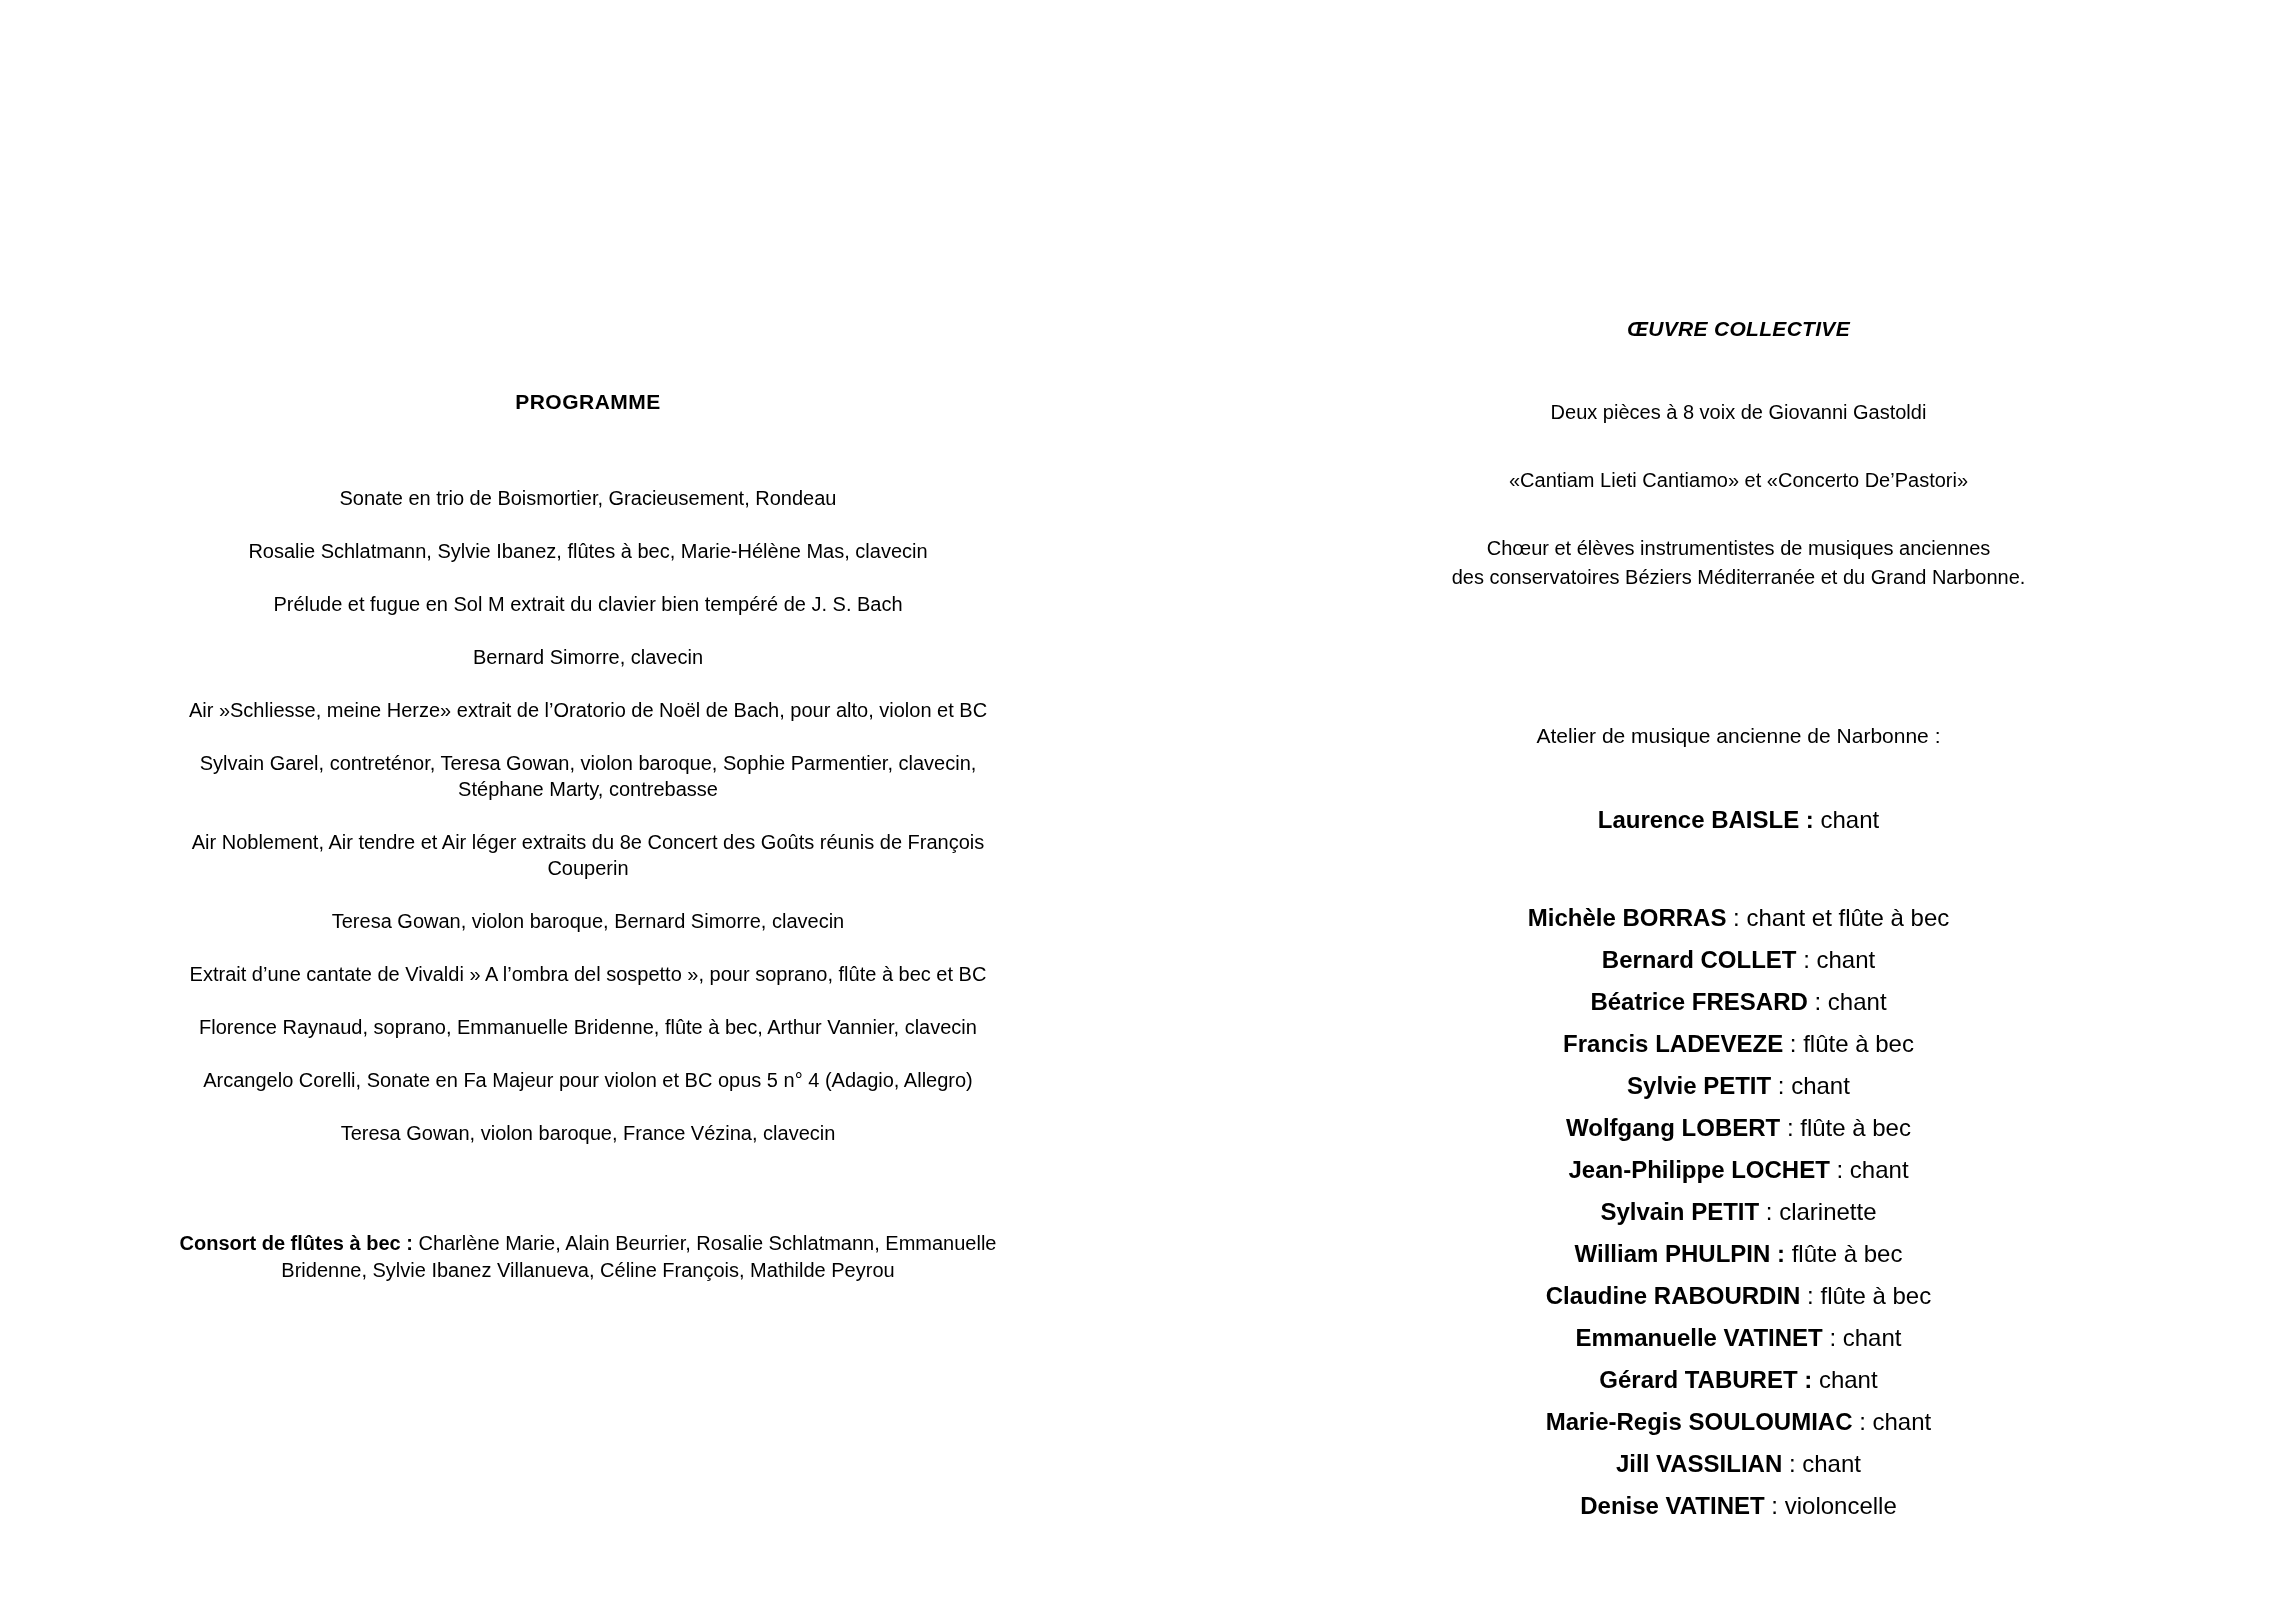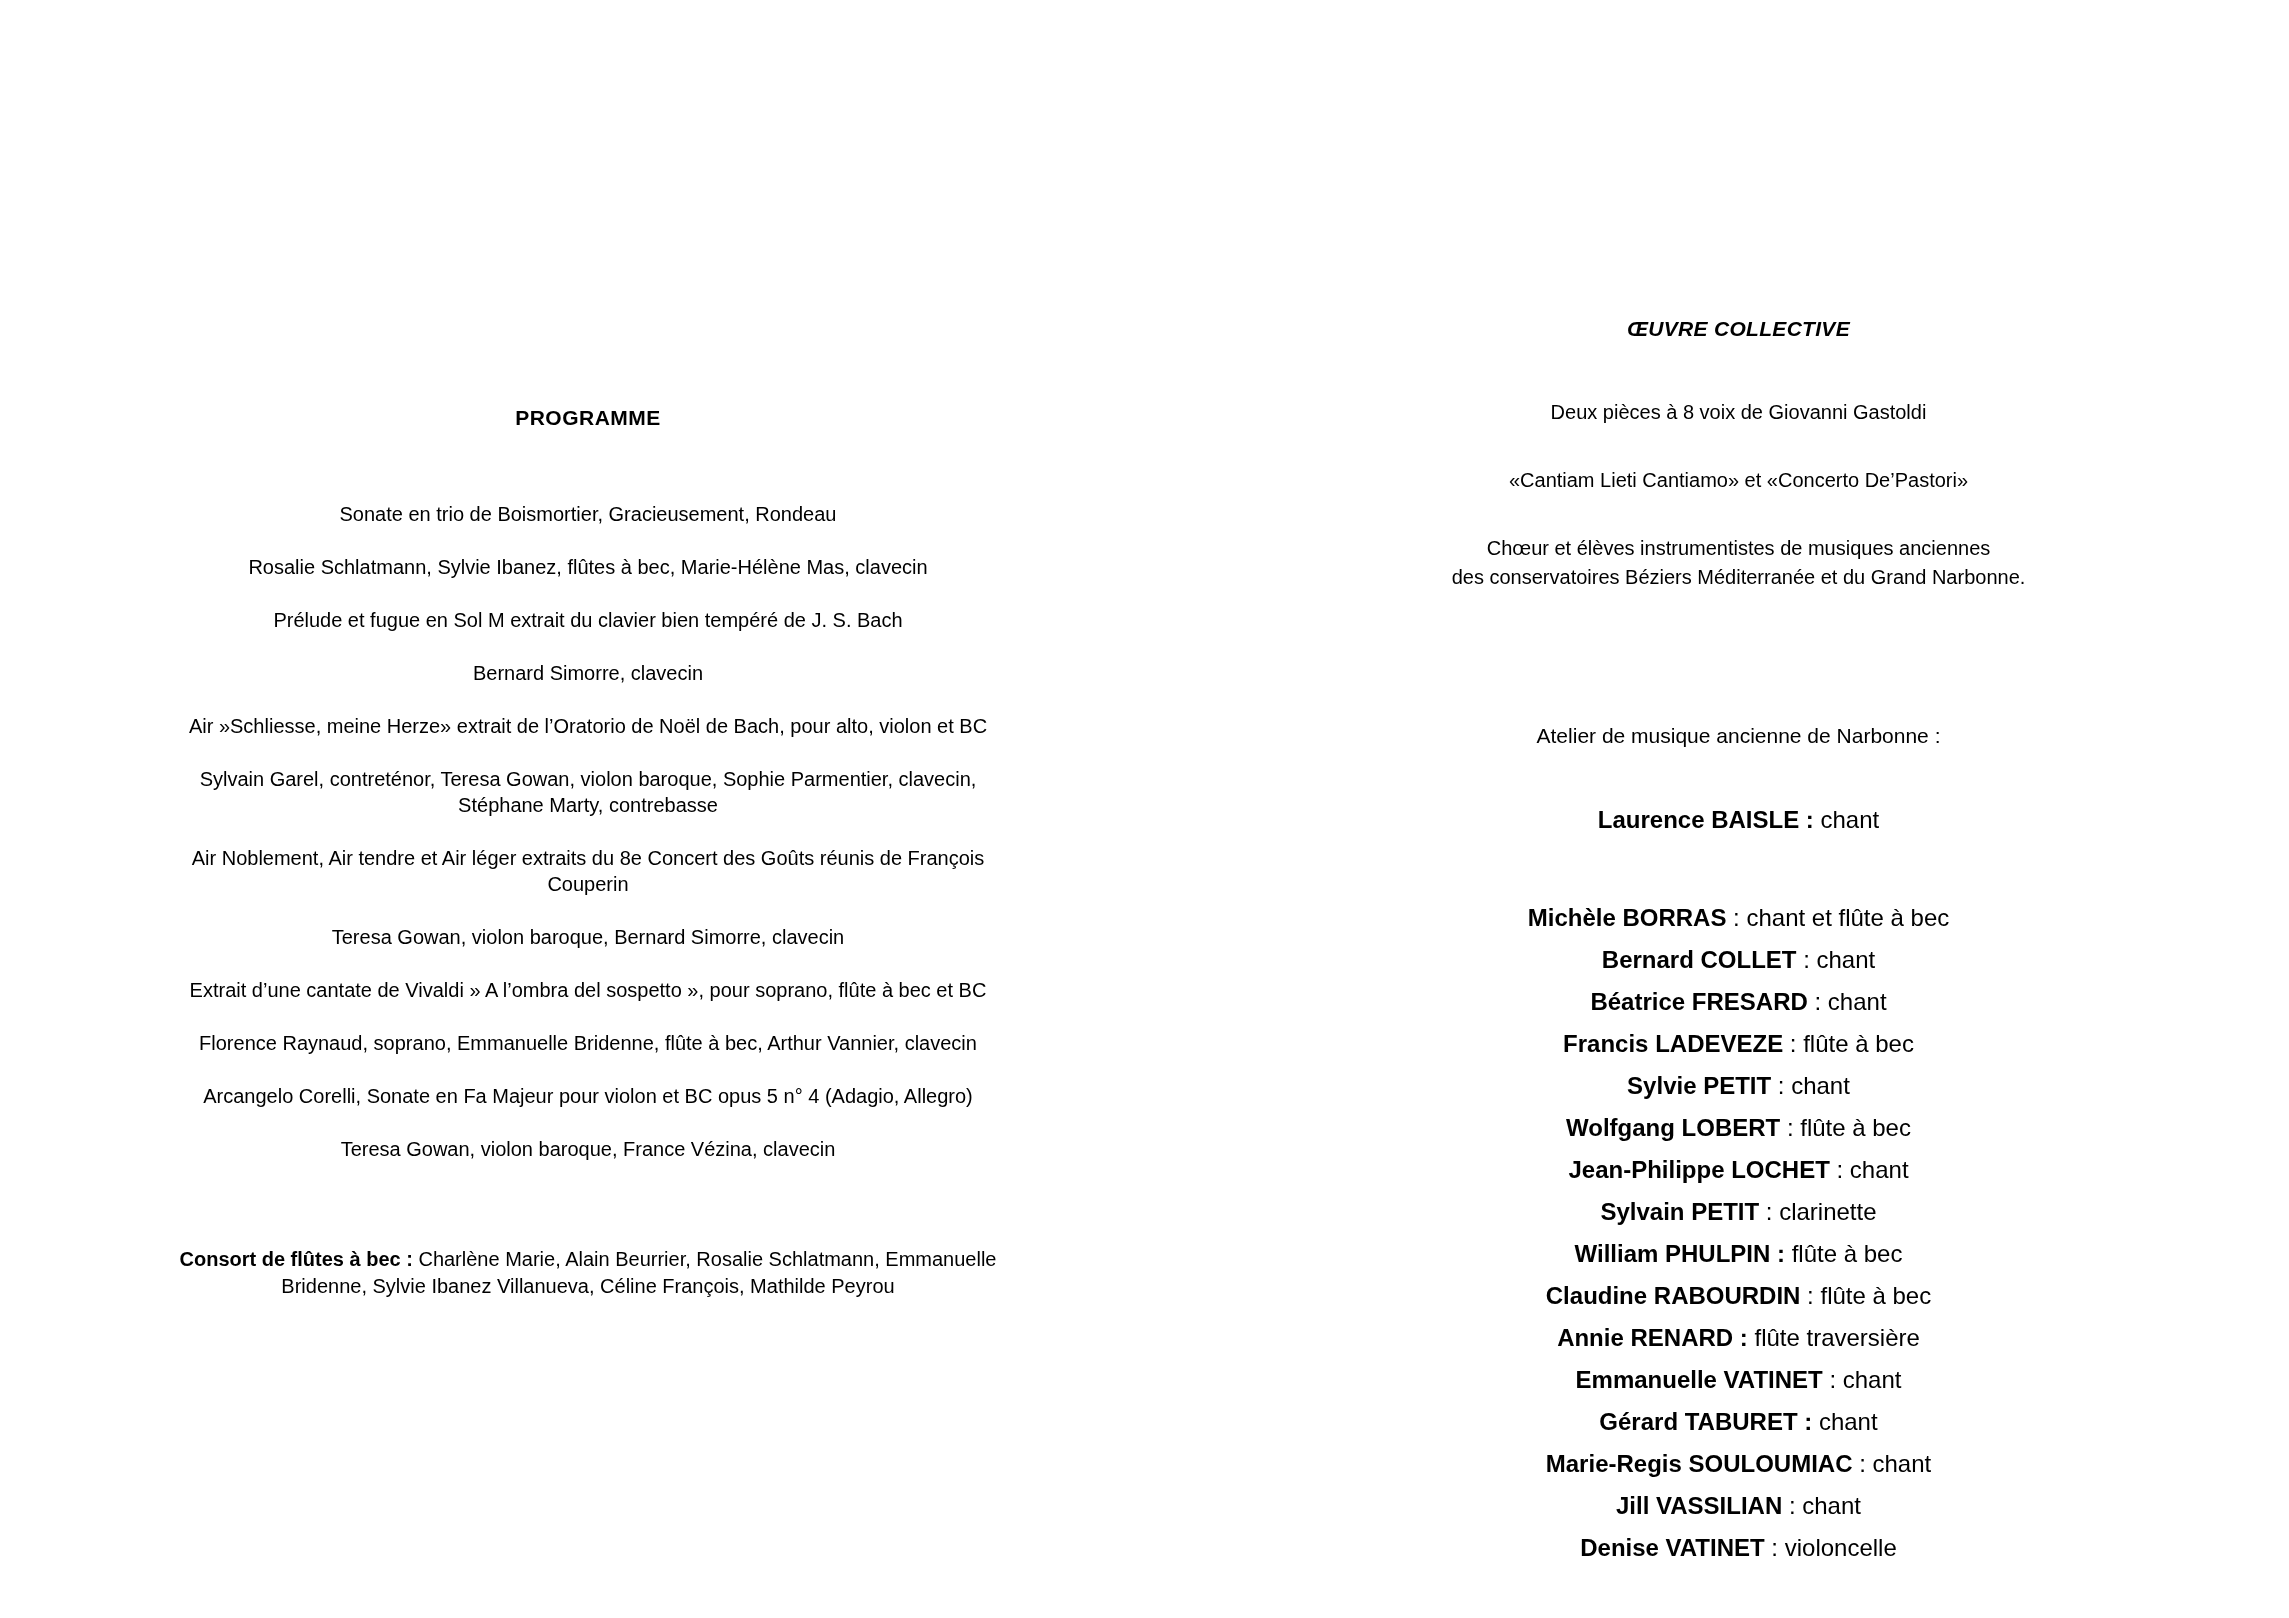--- a/index.html
+++ b/index.html
@@ -15,21 +15,21 @@
     font-family: "Liberation Sans", "DejaVu Sans", sans-serif;
     color: #000000;
   }
   .page-col {
     position: absolute;
     text-align: center;
     white-space: pre-line;
   }
   #left-page {
     left: 152px;
-    top: 388px;
+    top: 372px;
     width: 872px;
   }
   #right-page {
     left: 1421px;
     top: 298px;
     width: 635px;
   }
   
   .prog-title {
     font-size: 21px;
@@ -122,21 +122,20 @@
     <p class="member"><strong>Michèle BORRAS</strong><span> : chant et flûte à bec</span></p>
     <p class="member"><strong>Bernard COLLET</strong><span> : chant</span></p>
     <p class="member"><strong>Béatrice FRESARD</strong><span> : chant</span></p>
     <p class="member"><strong>Francis LADEVEZE</strong><span> : flûte à bec</span></p>
     <p class="member"><strong>Sylvie PETIT</strong><span> : chant</span></p>
     <p class="member"><strong>Wolfgang LOBERT</strong><span> : flûte à bec</span></p>
     <p class="member"><strong>Jean-Philippe LOCHET</strong><span> : chant</span></p>
     <p class="member"><strong>Sylvain PETIT</strong><span> : clarinette</span></p>
     <p class="member"><strong>William PHULPIN :</strong><span> flûte à bec</span></p>
     <p class="member"><strong>Claudine RABOURDIN</strong><span> : flûte à bec</span></p>
-    <p class="member"><strong>Annie RENARD :</strong><span> flûte traversière</span></p>
     <p class="member"><strong>Emmanuelle VATINET</strong><span> : chant</span></p>
     <p class="member"><strong>Gérard TABURET :</strong><span> chant</span></p>
     <p class="member"><strong>Marie-Regis SOULOUMIAC</strong><span> : chant</span></p>
     <p class="member"><strong>Jill VASSILIAN</strong><span> : chant</span></p>
     <p class="member"><strong>Denise VATINET</strong><span> : violoncelle</span></p>
   </div>
 
   
 </section>
 

